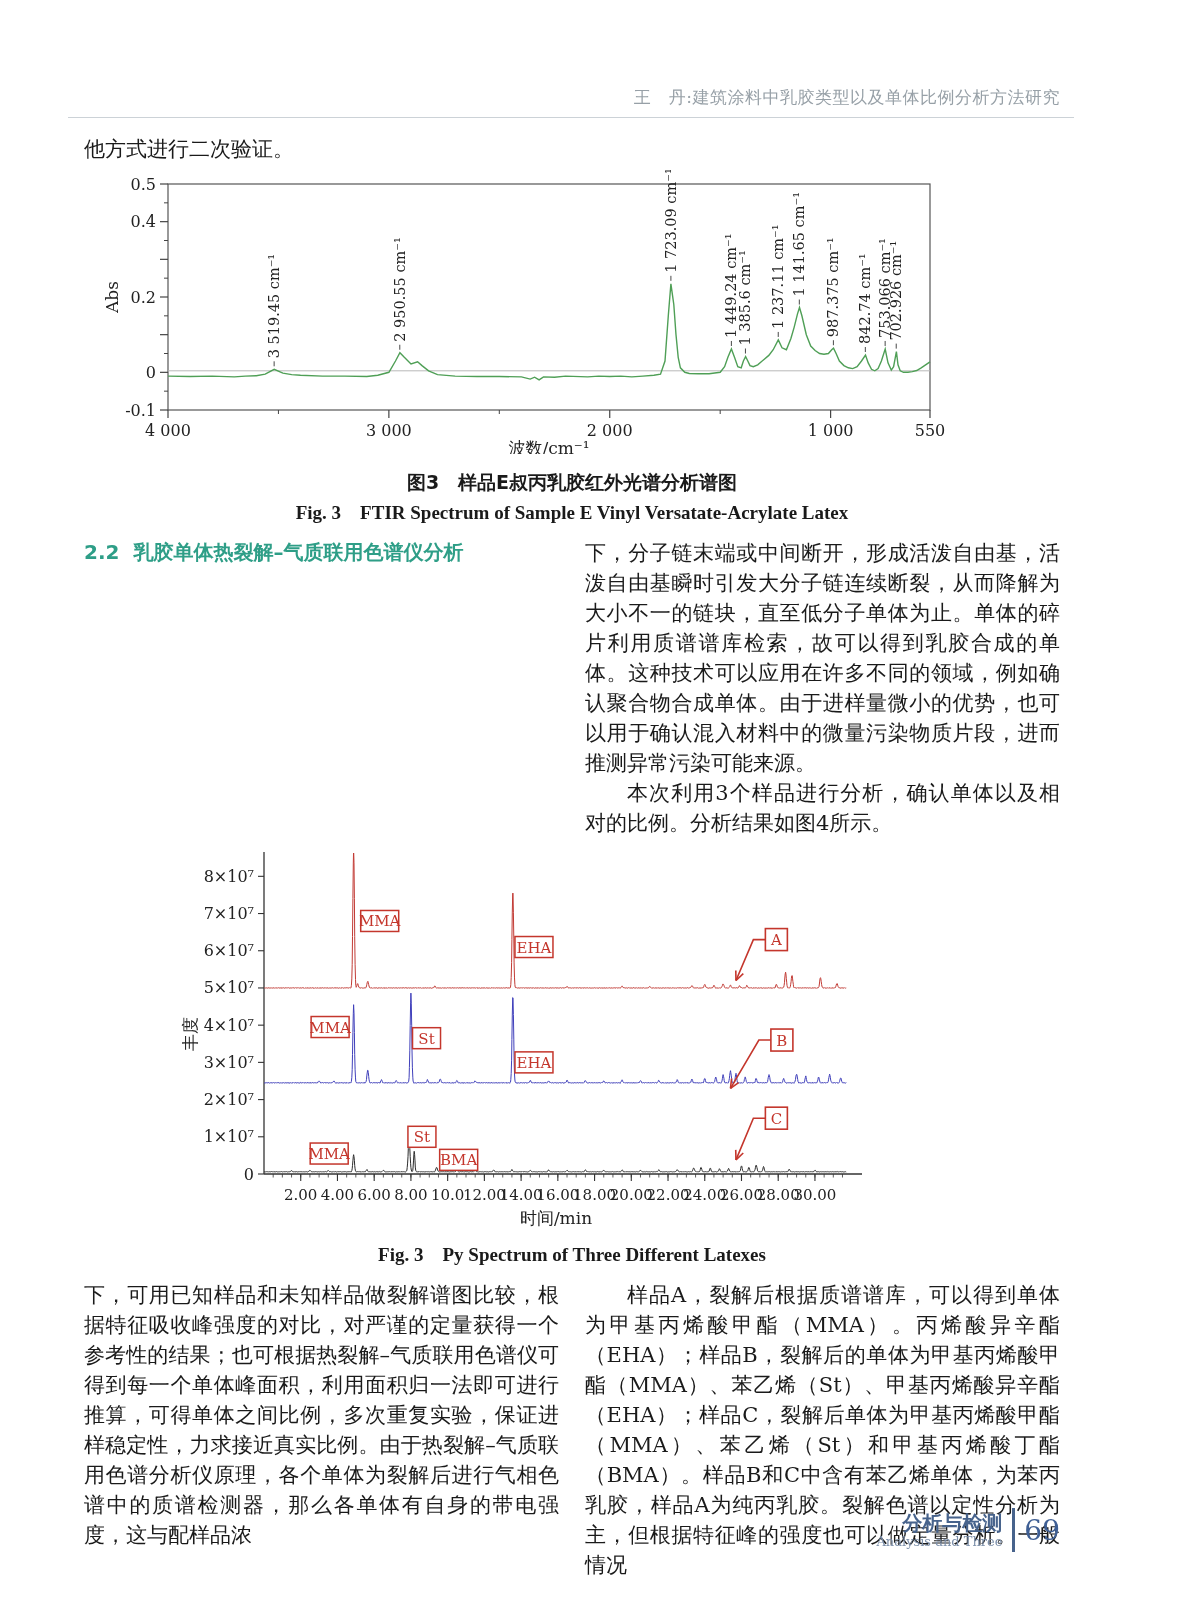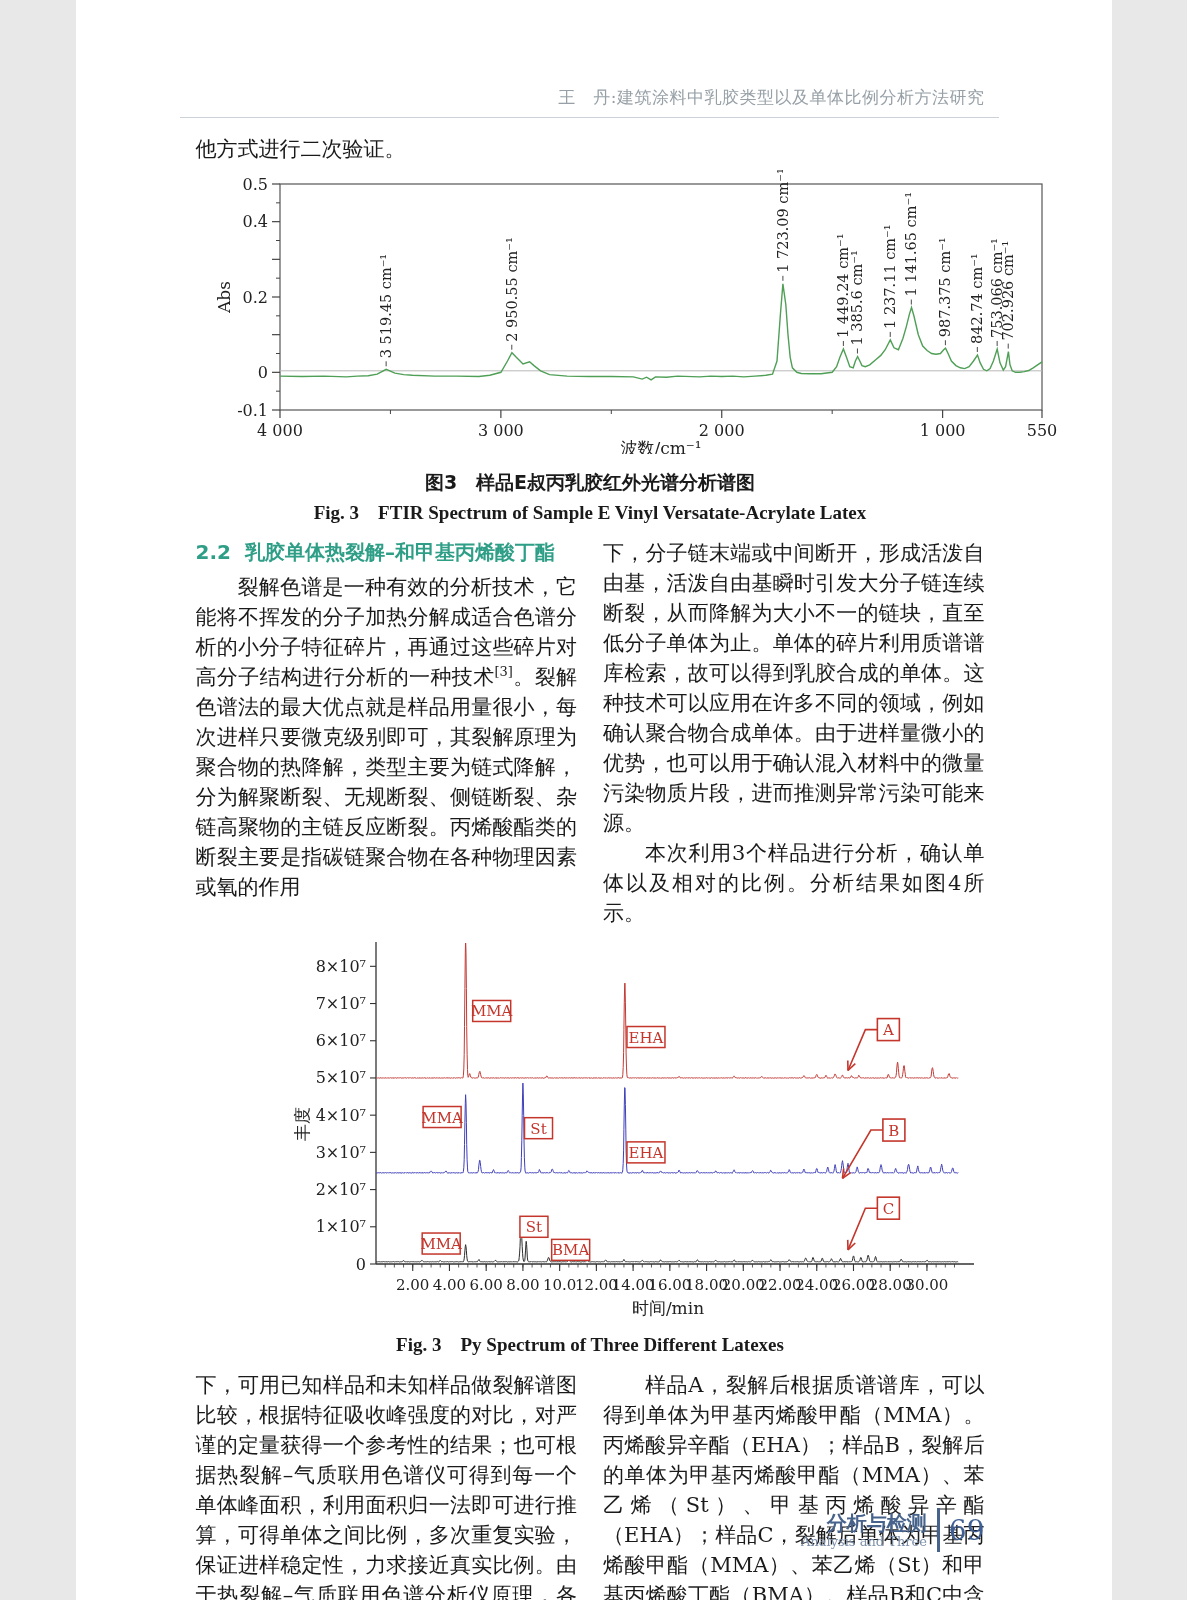--- a/index.html
+++ b/index.html
@@ -1,19 +1,19 @@
 <!DOCTYPE html>
 <html><head>
 <meta charset="utf-8">
 <style>
   html,body{margin:0;padding:0;background:#e8e8e8;}
   .page{
-    position:relative;width:1036px;height:1600px;margin:0 auto;background:#ffffff;
+    position:relative;width:1187px;height:1600px;margin:0 auto;background:#ffffff;
     font-family:"DejaVu Serif","Liberation Serif",serif;color:#1a1a1a;
-    box-sizing:border-box;padding:86px 127px 0 120px;overflow:hidden;
+    box-sizing:border-box;padding:86px 127px 0 84px;overflow:hidden;
   }
   .running-head{font-size:17px;color:#97a0a7;text-align:right;letter-spacing:.5px;}
   .head-rule{border:none;border-top:1.5px solid #ccd2d7;margin:8px -14px 0 -16px;}
   .intro{font-size:21px;line-height:30px;margin:16px 0 0 0;text-align:justify;}
   .fig{margin:0;text-align:center;}
   .fig svg{display:block;}
   .cap-cn{font-family:"DejaVu Sans","Liberation Sans",sans-serif;font-weight:bold;font-size:19px;margin-top:16px;}
   .cap-en{font-family:"Liberation Serif","DejaVu Serif",serif;font-weight:bold;font-size:19px;margin-top:4px;}
   .cols{display:flex;gap:26px;margin-top:12px;}
   .col{flex:1 1 0;min-width:0;}
@@ -105,25 +105,22 @@
       </svg>
     <figcaption>
       <div class="cap-cn">图3　样品E叔丙乳胶红外光谱分析谱图</div>
       <div class="cap-en">Fig. 3　FTIR Spectrum of Sample E Vinyl Versatate-Acrylate Latex</div>
     </figcaption>
   </figure>
 
   <div class="cols">
     <div class="col">
       <h2 class="sec-head">
-        <span class="sec-num">2.2</span><span>乳胶单体热裂解–和甲基丙烯酸丁酯</span>
+        <span class="sec-num">2.2</span><span>乳胶单体热裂解–气质联用色谱仪分析</span>
       </h2>
-      <p class="body-p indent">
-        <span>裂解色谱是一种有效的分析技术，它能将不挥发的分子加热分解成适合色谱分析的小分子特征碎片，再通过这些碎片对高分子结构进行分析的一种技术</span><sup class="ref">[3]</sup><span>。裂解色谱法的最大优点就是样品用量很小，每次进样只要微克级别即可，其裂解原理为聚合物的热降解，类型主要为链式降解，分为解聚断裂、无规断裂、侧链断裂、杂链高聚物的主链反应断裂。丙烯酸酯类的断裂主要是指碳链聚合物在各种物理因素或氧的作用</span>
-      </p>
     </div>
     <div class="col">
       <p class="body-p">下，分子链末端或中间断开，形成活泼自由基，活泼自由基瞬时引发大分子链连续断裂，从而降解为大小不一的链块，直至低分子单体为止。单体的碎片利用质谱谱库检索，故可以得到乳胶合成的单体。这种技术可以应用在许多不同的领域，例如确认聚合物合成单体。由于进样量微小的优势，也可以用于确认混入材料中的微量污染物质片段，进而推测异常污染可能来源。</p>
       <p class="body-p indent">本次利用3个样品进行分析，确认单体以及相对的比例。分析结果如图4所示。</p>
     </div>
   </div>
 
   <figure class="fig" style="margin-top:6px;">
     <svg id="fig4-svg" width="700" height="394" viewBox="0 0 700 394" style="margin-left:96px;">
         <clipPath id="pyclip">

